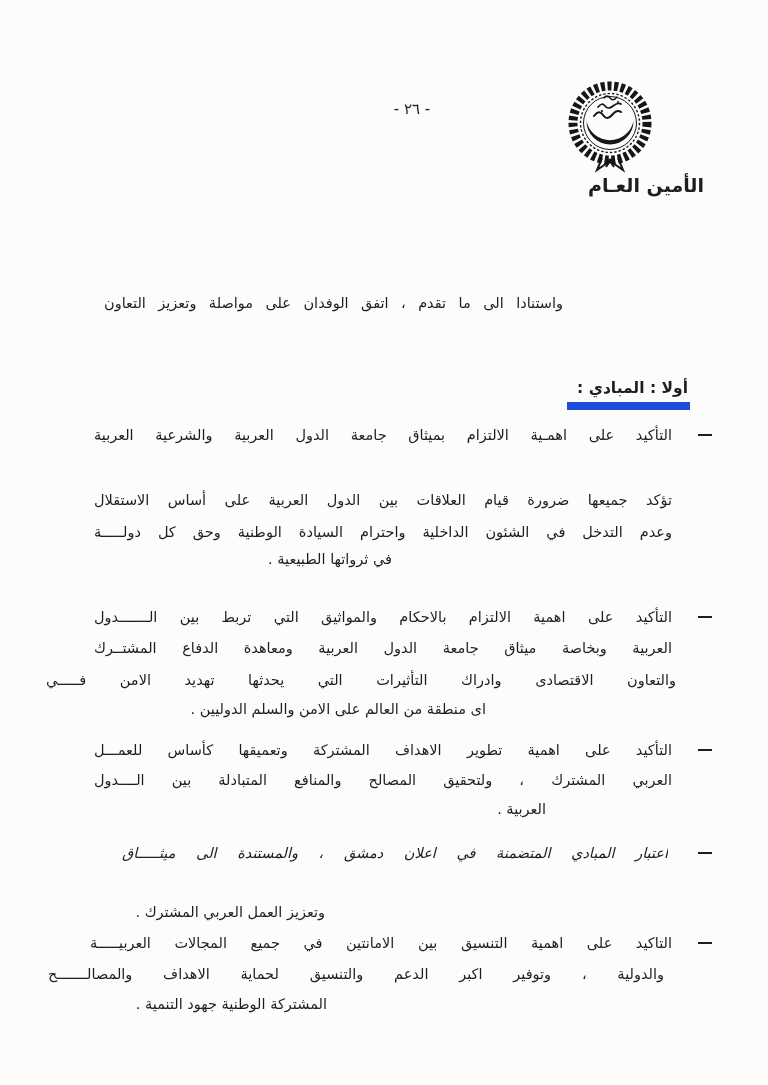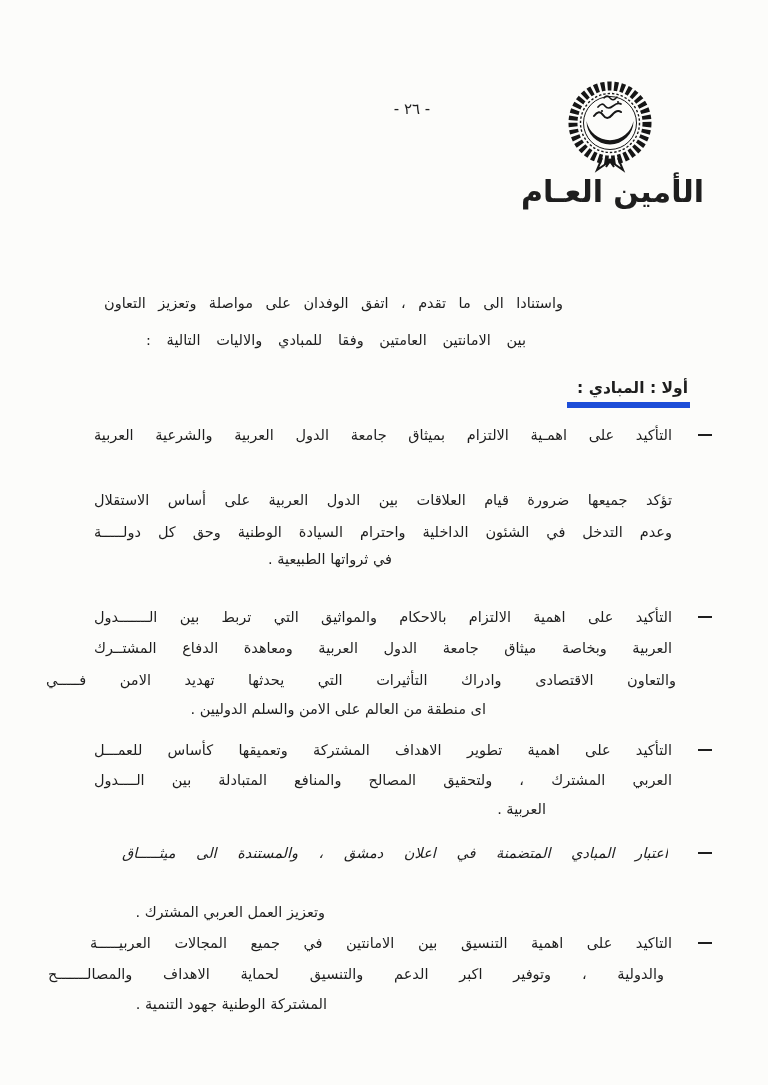--- a/index.html
+++ b/index.html
@@ -41,33 +41,33 @@
     position:absolute;
     top:100px;left:412px;
     transform:translateX(-50%);
     font-size:15px;
     letter-spacing:3px;
     white-space:nowrap;
   }
   #sg-label{
     position:absolute;
     top:174px;right:64px;
-    font-size:30px;
+    font-size:19px;
     font-weight:bold;
     white-space:nowrap;
     letter-spacing:1px;
   }
   #section-heading{
     position:absolute;
     top:379px;right:78px;
     font-size:15.5px;
     font-weight:bold;
     white-space:nowrap;
     padding:0 2px 5px 10px;
-    border-bottom:6px solid #1d4ed8;
+    border-bottom:8px solid #1d4ed8;
   }
   #emblem{
     position:absolute;
     top:80px;left:558px;
     width:104px;height:98px;
   }
 </style>
 </head>
 <body>
 
@@ -91,21 +91,20 @@
     <circle cx="44" cy="31" r="1.1" fill="#161616"></circle>
     <circle cx="60" cy="22" r="1" fill="#161616"></circle>
 
     <path d="M52,81 l-13,9 l5,-12 M52,81 l13,9 l-5,-12 M52,81 l-4,6 M52,81 l4,6" fill="none" stroke="#161616" stroke-width="2"></path>
     <circle cx="52" cy="81" r="2.4" fill="#161616"></circle>
   </svg>
 
   <div id="sg-label">الأمين العـام</div>
 
   <div class="ln jl" style="top:293px;right:205px;width:459px;">واستنادا الى ما تقدم ،  اتفق الوفدان على مواصلة وتعزيز التعاون والتنسيـــــق</div>
-  <div class="ln jl" style="top:330px;right:242px;width:380px;">بين الامانتين العامتين وفقا للمبادي  والاليات التالية  :</div>
 
   <div id="section-heading">أولا : المبادي :</div>
 
   <div class="dash" style="top:434px;right:56px;"></div>
   <div class="ln jl" style="top:425px;right:96px;width:578px;">التأكيد على اهمـية الالتزام بميثاق جامعة الدول العربية والشرعية العربية</div>
   <div class="ln jl" style="top:490px;right:96px;width:578px;">تؤكد جميعها ضرورة قيام العلاقات بين الدول العربية على أساس الاستقلال</div>
   <div class="ln jl" style="top:522px;right:96px;width:578px;">وعدم التدخل في الشئون الداخلية واحترام السيادة الوطنية وحق كل دولـــــة</div>
   <div class="ln sl" style="top:549px;right:376px;">في ثرواتها الطبيعية .</div>
 
   <div class="dash" style="top:616px;right:56px;"></div>

